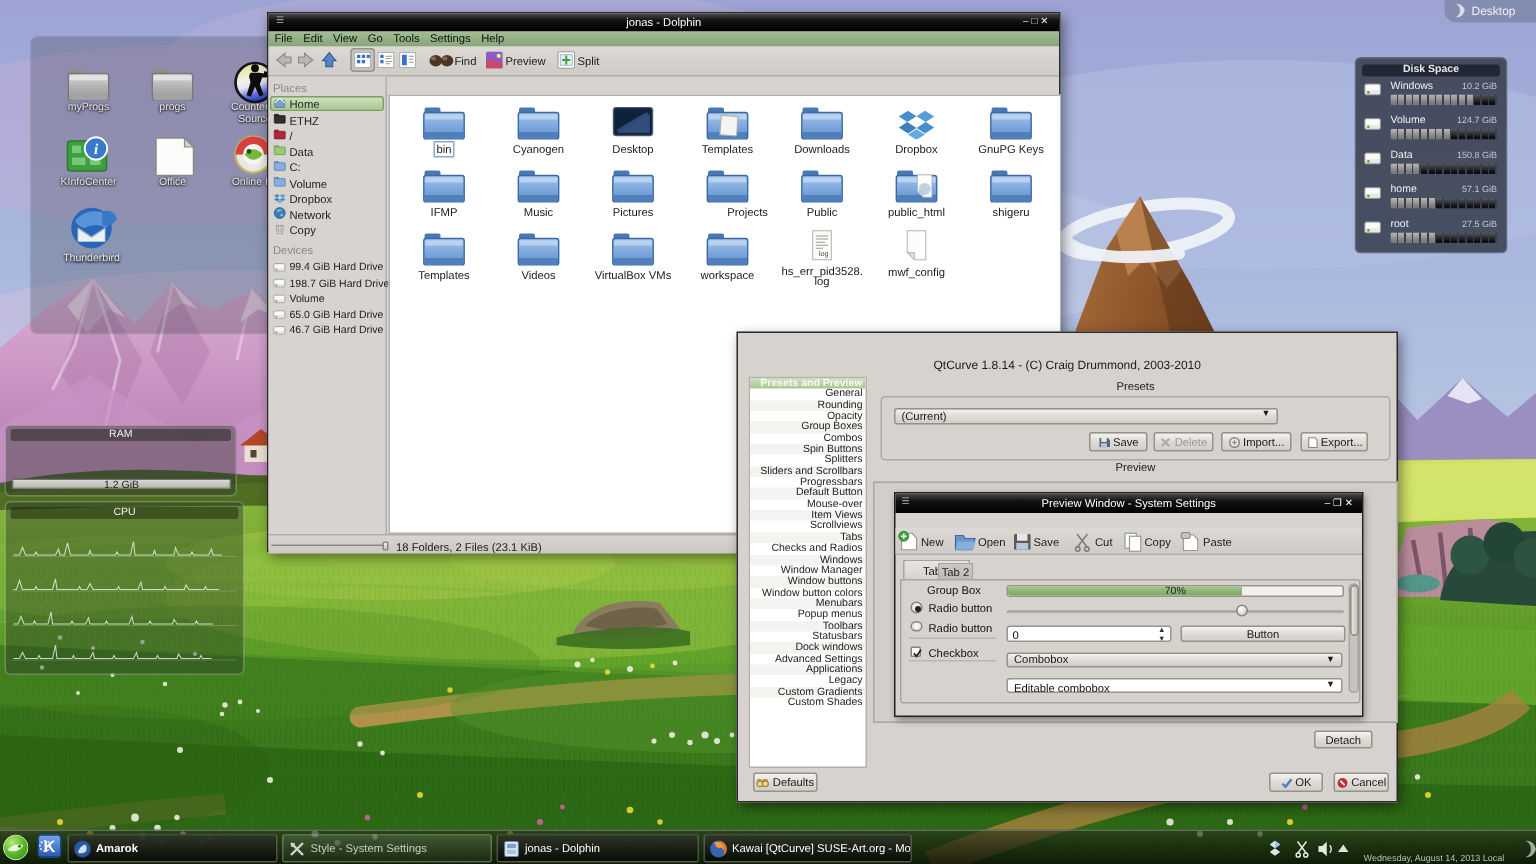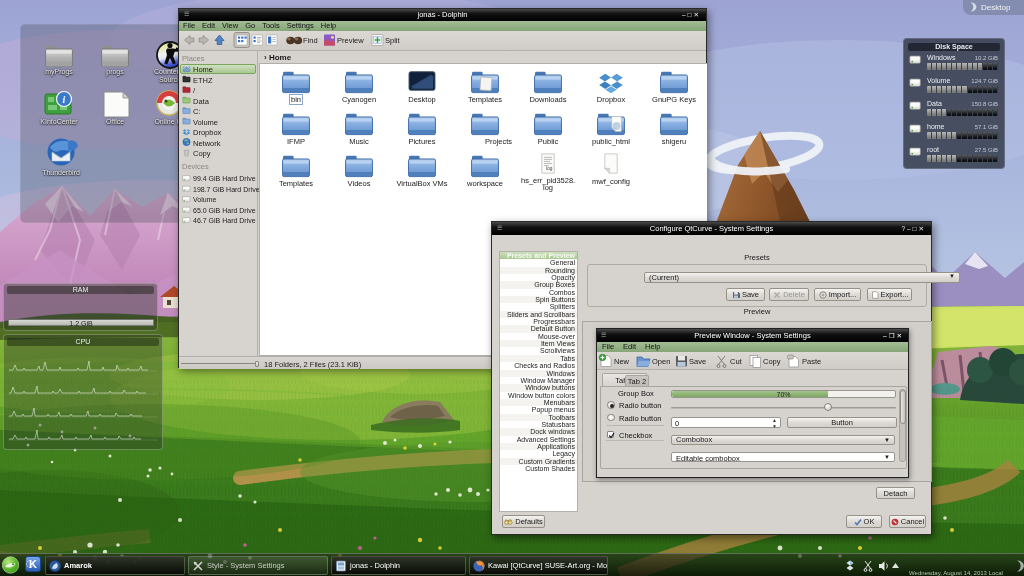--- a/index.html
+++ b/index.html
@@ -481,23 +481,20 @@
     <div class="abs" style="left:14px;top:87.5px;text-align:right;">Network</div>
     <div class="abs" style="left:14px;top:98px;">Copy</div>
     <div class="abs" style="left:3px;top:111px;color:#8a8780;">Devices</div>
     <div class="abs" style="left:14px;top:124px;white-space:nowrap;font-size:7px;">99.4 GiB Hard Drive</div>
     <div class="abs" style="left:14px;top:134.5px;white-space:nowrap;font-size:7px;">198.7 GiB Hard Drive</div>
     <div class="abs" style="left:14px;top:145px;white-space:nowrap;font-size:7px;">Volume</div>
     <div class="abs" style="left:14px;top:155.5px;white-space:nowrap;font-size:7px;">65.0 GiB Hard Drive</div>
     <div class="abs" style="left:14px;top:166px;white-space:nowrap;font-size:7px;">46.7 GiB Hard Drive</div>
   </div>
 
-  <div class="abs" style="left:80px;top:42px;right:1px;height:12px;background:#d6d3cf;font-size:8px;color:#1a1a1a;padding:2px 0 0 5px;">
-    <b>› Home</b>
-  </div>
 
   <div class="abs" style="left:80px;top:54px;width:448px;height:293px;background:#fff;border:1px solid #b2afaa;border-right:none;overflow:hidden;">
     <div class="cell" style="left:9px;top:4px;">
           <svg width="30" height="26">
             <use href="#folder" width="30" height="26"></use>
           </svg>
           <div class="lbl"><span style="border:1px solid #8aa8cc;padding:0 1px;">bin</span></div>
         </div>
     <div class="cell" style="left:72px;top:4px;">
           <svg width="30" height="26">
@@ -617,24 +614,21 @@
         </div>
   </div>
 
   <div class="abs" style="left:0;top:347px;width:100%;height:13px;background:linear-gradient(#d8d5d1,#ccc9c4);border-top:1px solid #b2afaa;font-size:7.5px;color:#222;">
     <span class="abs" style="left:85px;top:2.5px;">18 Folders, 2 Files (23.1 KiB)</span>
     <div class="abs" style="left:2px;top:6px;width:77px;height:1px;background:#8a8780;"></div>
     <div class="abs" style="left:76px;top:3.5px;width:4px;height:6px;background:linear-gradient(#f0efec,#c8c5c0);border:1px solid #8a8780;border-radius:1px;"></div>
   </div>
 </div>
 <div class="win" id="qtcurve" style="left:491px;top:221px;width:441px;height:314px;">
-  <div class="titlebar" style="height:13px;font-size:7.5px;line-height:13px;">Configure QtCurve - System Settings
-    <span style="position:absolute;left:5px;top:0;color:#bbb;font-size:6px;">☰</span>
-    <span style="position:absolute;right:5px;top:0;color:#eee;letter-spacing:2px;font-size:6.5px;">?–□✕</span>
-  </div>
+  <div class="abs" style="left:0;top:17px;width:100%;text-align:center;font-size:8px;color:#1a1a1a;">QtCurve 1.8.14 - (C) Craig Drummond, 2003-2010</div>
 
   <div class="abs" id="qlist" style="left:7px;top:29px;width:79px;height:261px;background:#fff;border:1px solid #b4b1ac;font-size:7px;color:#222;text-align:right;overflow:hidden;">
     <div class="qsel">Presets and Preview</div>
         <div>General</div>
         <div class="alt">Rounding</div>
         <div>Opacity</div>
         <div class="alt">Group Boxes</div>
         <div>Combos</div>
         <div class="alt">Spin Buttons</div>
         <div>Splitters</div>
@@ -657,21 +651,21 @@
         <div class="alt">Dock windows</div>
         <div>Advanced Settings</div>
         <div class="alt">Applications</div>
         <div>Legacy</div>
         <div class="alt">Custom Gradients</div>
         <div>Custom Shades</div>
   </div>
   <div class="abs" style="left:95px;top:31px;width:340px;text-align:center;font-size:7.5px;color:#1a1a1a;">Presets</div>
 
   <div class="abs" style="left:95px;top:42px;width:340px;height:43px;border:1px solid #aeaaa4;border-radius:3px;"></div>
-  <div class="abs btn" style="left:104px;top:50px;width:316px;height:11px;justify-content:flex-start;font-size:7.5px;padding-left:4px;margin-left:48px;">(Current)
+  <div class="abs btn" style="left:104px;top:50px;width:256px;height:11px;justify-content:flex-start;font-size:7.5px;padding-left:4px;">(Current)
     <span style="position:absolute;right:4px;top:0;font-size:6px;">▼</span></div>
   <div class="abs btn" style="left:234px;top:66px;width:39px;height:13px;font-size:7.5px;"><svg width="8" height="8" style="margin-right:2px">
           <path d="M1,1 h5.5 l1.5,1.5 v4.5 h-7 Z" fill="#5a6470"></path>
           <rect x="2.2" y="1" width="3.6" height="2.6" fill="#e8e8e8"></rect>
           <rect x="2" y="4.5" width="4" height="3.5" fill="#b8c4d4"></rect>
         </svg>Save</div>
   <div class="abs btn" style="left:277px;top:66px;width:40px;height:13px;font-size:7.5px;color:#999;"><svg width="8" height="8" style="margin-right:2px">
           <path d="M1.5,1.5 L6.5,6.5 M6.5,1.5 L1.5,6.5" stroke="#aaa" stroke-width="1.4"></path>
         </svg>Delete</div>
   <div class="abs btn" style="left:322px;top:66px;width:47px;height:13px;font-size:7.5px;"><svg width="8" height="8" style="margin-right:2px">
@@ -682,23 +676,20 @@
           <path d="M1.5,0.8 h4 l1.5,1.5 v5 h-5.5 Z" fill="#fff" stroke="#8a8680" stroke-width="0.7"></path>
         </svg>Export...</div>
   <div class="abs" style="left:95px;top:85px;width:340px;text-align:center;font-size:7.5px;color:#1a1a1a;">Preview</div>
 
   <div class="abs" style="left:90px;top:99px;width:350px;height:161px;border:1px solid #a8a49e;background:#d2cfca;"></div>
 
   <div class="abs" style="left:104px;top:106px;width:313px;height:150px;background:#d6d3cf;border:1px solid #222;box-shadow:1px 2px 5px rgba(0,0,0,0.4);">
     <div class="titlebar" style="height:13px;font-size:7.5px;line-height:13px;">Preview Window - System Settings
       <span style="position:absolute;left:4px;top:0;color:#bbb;font-size:6px;">☰</span>
       <span style="position:absolute;right:4px;top:0;color:#fff;letter-spacing:2px;font-size:6.5px;">–❐✕</span>
-    </div>
-    <div class="menubar" style="top:13px;height:10px;font-size:7.5px;line-height:10px;padding-left:5px;">
-      <span>File</span><span>Edit</span><span>Help</span>
     </div>
 
     <div class="abs" style="left:0;top:23px;width:100%;height:18px;background:linear-gradient(#dcd9d5,#cfccc7);border-bottom:1px solid #b2afaa;">
       <svg class="abs" width="313" height="18">
         <path d="M4,3.5 h7 l3,3 v8 h-10 Z" fill="#fff" stroke="#999" stroke-width="0.8"></path>
         <circle cx="5.5" cy="5.5" r="3.3" fill="#3fa43f" stroke="#2c7c2c" stroke-width="0.6"></circle>
         <path d="M3.6,5.5 h3.8 M5.5,3.6 v3.8" stroke="#fff" stroke-width="1"></path>
         <path d="M40,5 h5 l1.5,2 h6.5 l-2,7.5 h-11 Z" fill="#6a94cc" stroke="#3c68a4" stroke-width="0.8"></path>
         <path d="M41.5,9 h12 l-1.8,5.5 h-11.7 Z" fill="#88aede"></path>
         <rect x="79" y="4" width="11" height="10.5" rx="1" fill="#5a5a5a"></rect>

